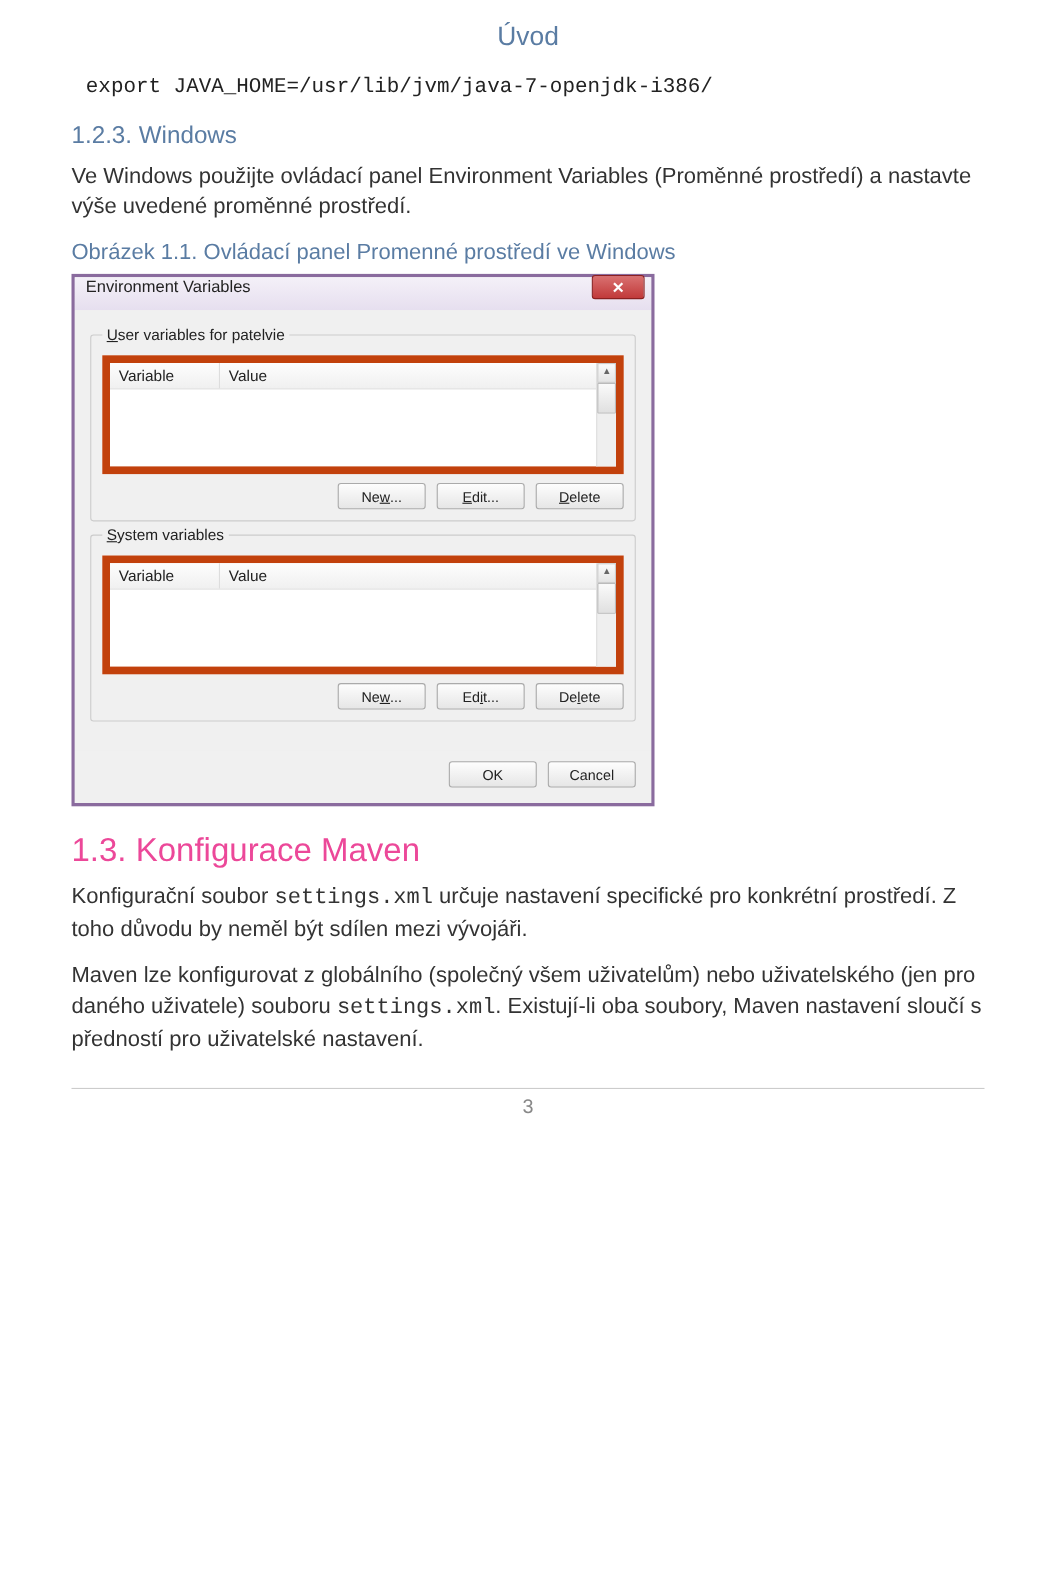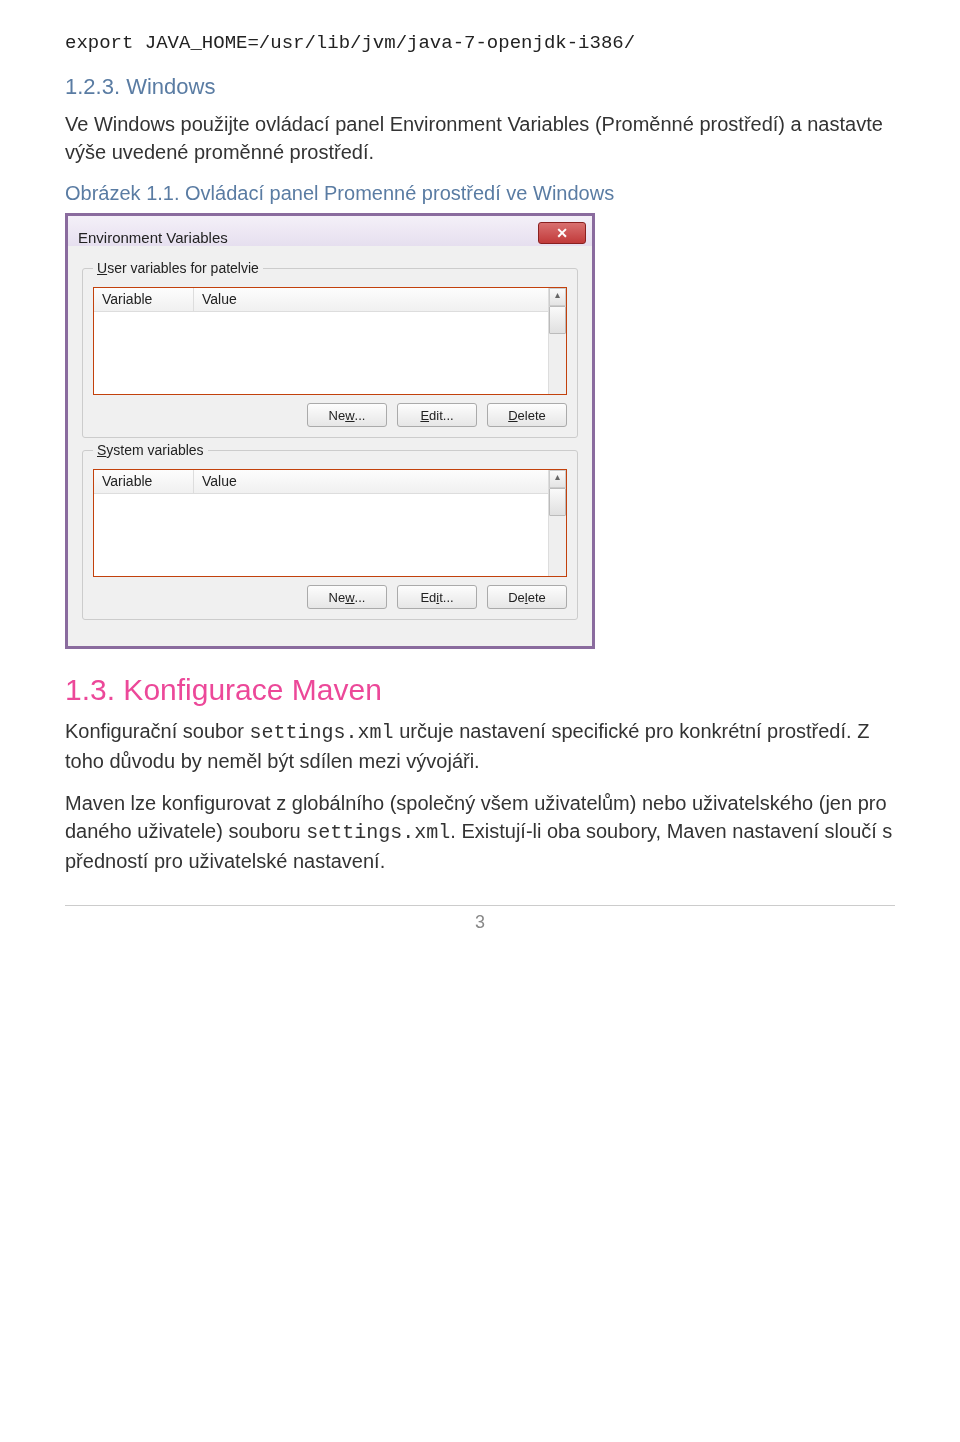--- a/index.html
+++ b/index.html
@@ -18,21 +18,21 @@
     text-align: center;
     color: #5a7ca3;
     font-size: 24px;
     margin-bottom: 20px;
   }
   .mono {
     font-family: "Courier New", monospace;
     font-size: 19px;
     color: #222;
     white-space: pre;
-    margin: 12px 0;
+    margin: 12px 13px;
   }
   .h2 {
     color: #ec4899;
     font-size: 30px;
     margin: 24px 0 10px 0;
   }
   .h3 {
     color: #5a7ca3;
     font-size: 22px;
     margin: 20px 0 10px 0;
@@ -64,21 +64,21 @@
   .dialog-frame {
     width: 530px;
     border: 3px solid #8a6b9e;
     background: linear-gradient(#eee, #e6e6e6);
     margin: 8px 0 20px 0;
   }
   .dlg-titlebar {
     height: 30px;
     background: linear-gradient(#f4f0f8, #e6dfef);
     display: flex;
-    align-items: flex-end;
+    align-items: flex-start;
     padding: 0 6px 0 10px;
     font-size: 15px;
     color: #222;
   }
   .dlg-titlebar .title-text { flex: 1; }
   .dlg-close {
     width: 48px;
     height: 22px;
     background: linear-gradient(#d97070, #c13a3a);
     border: 1px solid #8a2020;
@@ -107,21 +107,21 @@
   .groupbox-label {
     position: absolute;
     top: -9px;
     left: 10px;
     background: #f0f0f0;
     padding: 0 4px;
     font-size: 14px;
     color: #222;
   }
   .listbox {
-    border: 1px solid #c2410c;
+    border: 7px solid #c2410c;
     background: #fff;
     height: 108px;
     margin-top: 6px;
     position: relative;
   }
   .listbox-header {
     height: 24px;
     display: flex;
     border-bottom: 1px solid #ddd;
     background: linear-gradient(#fdfdfd, #f0f0f0);
@@ -184,20 +184,21 @@
     gap: 10px;
     padding: 10px 14px 14px 0;
     background: #f0f0f0;
   }
   .underline-letter { text-decoration: underline; }
 </style>
 </head>
 <body>
 
 <div class="page">
+  <div class="page-header">Úvod</div>
 
   <div class="mono">export JAVA_HOME=/usr/lib/jvm/java-7-openjdk-i386/</div>
 
 
   <div class="h3">1.2.3. Windows</div>
   <div class="body-text">Ve Windows použijte ovládací panel Environment Variables (Proměnné prostředí) a nastavte výše uvedené proměnné prostředí.</div>
 
   <div class="figure-caption">Obrázek 1.1. Ovládací panel Promenné prostředí ve Windows</div>
 
   <div class="dialog-frame">
@@ -245,20 +246,24 @@
           </div>
         </div>
         <div class="btn-row">
           <div class="win-btn">Ne<span class="underline-letter">w</span>...</div>
           <div class="win-btn">Ed<span class="underline-letter">i</span>t...</div>
           <div class="win-btn">De<span class="underline-letter">l</span>ete</div>
         </div>
       </div>
 
     </div>
+    <div class="dlg-footer">
+      <div class="win-btn">OK</div>
+      <div class="win-btn">Cancel</div>
+    </div>
   </div>
 
   <div class="h2">1.3. Konfigurace Maven</div>
 
   <div class="body-text">
     <span>Konfigurační soubor </span><span class="mono-inline">settings.xml</span><span> určuje nastavení specifické pro konkrétní prostředí. Z toho důvodu by neměl být sdílen mezi vývojáři.</span>
   </div>
 
   <div class="body-text">
     <span>Maven lze konfigurovat z globálního (společný všem uživatelům) nebo uživatelského (jen pro daného uživatele) souboru </span><span class="mono-inline">settings.xml</span><span>. Existují-li oba soubory, Maven nastavení sloučí s předností pro uživatelské nastavení.</span>

